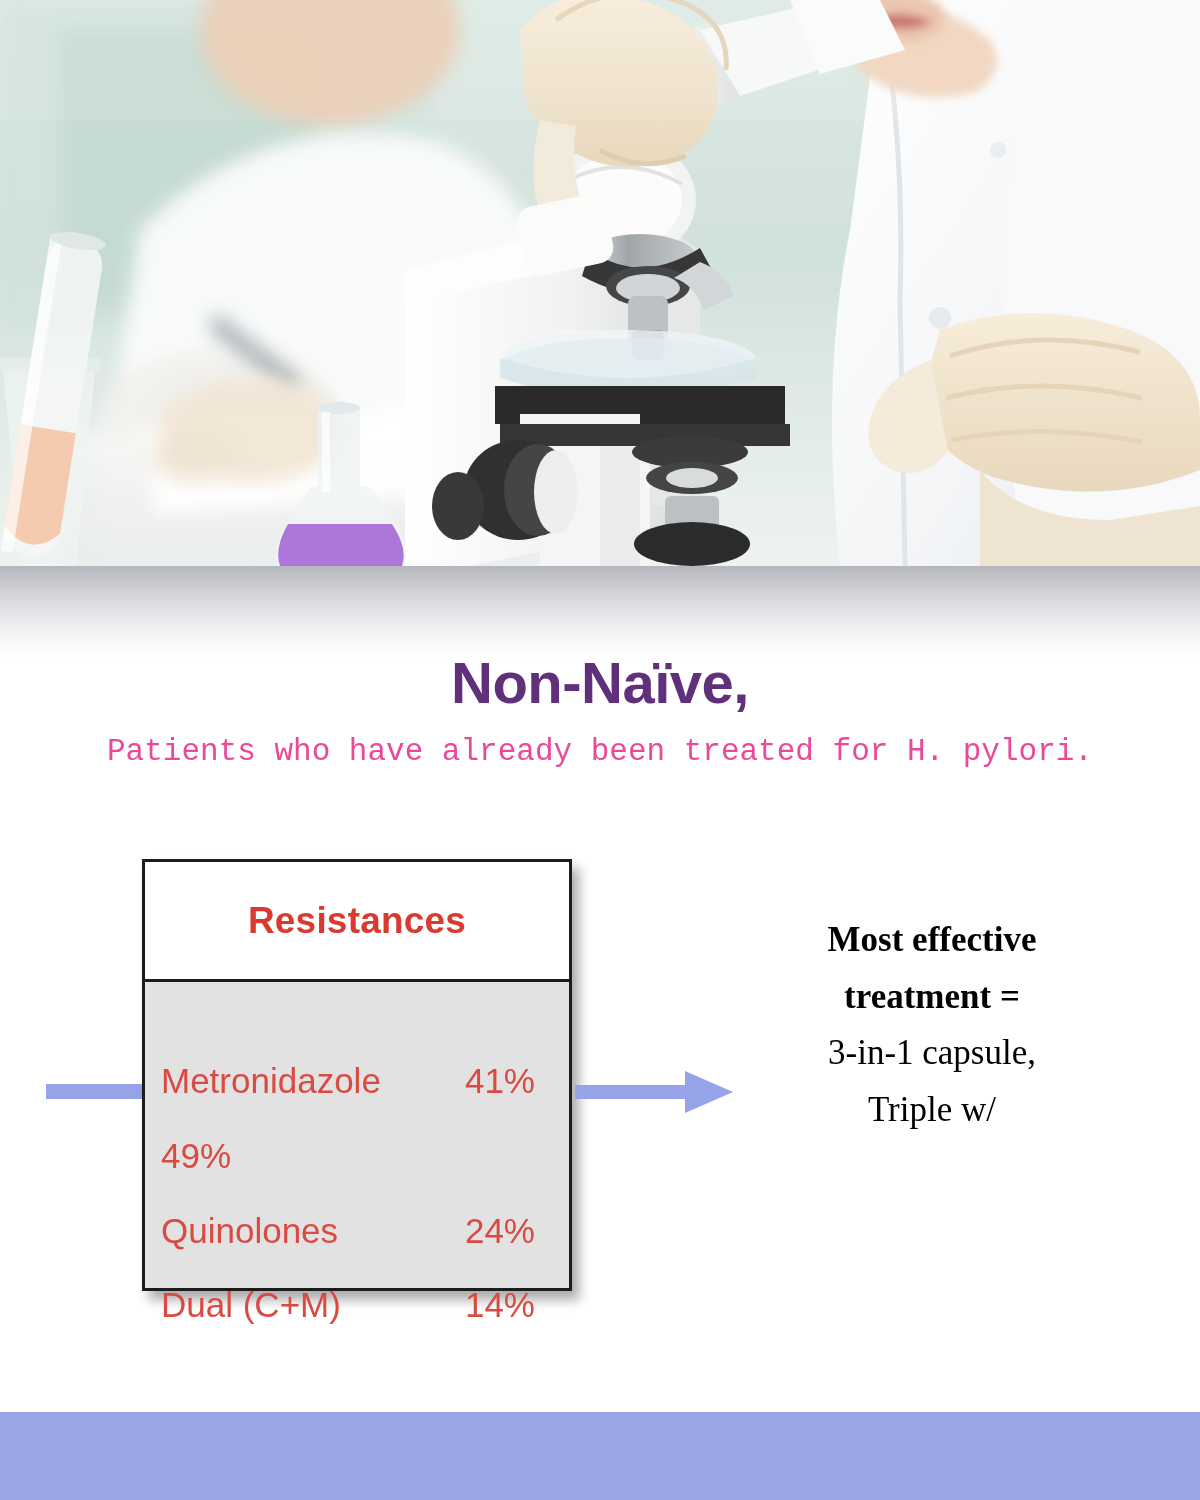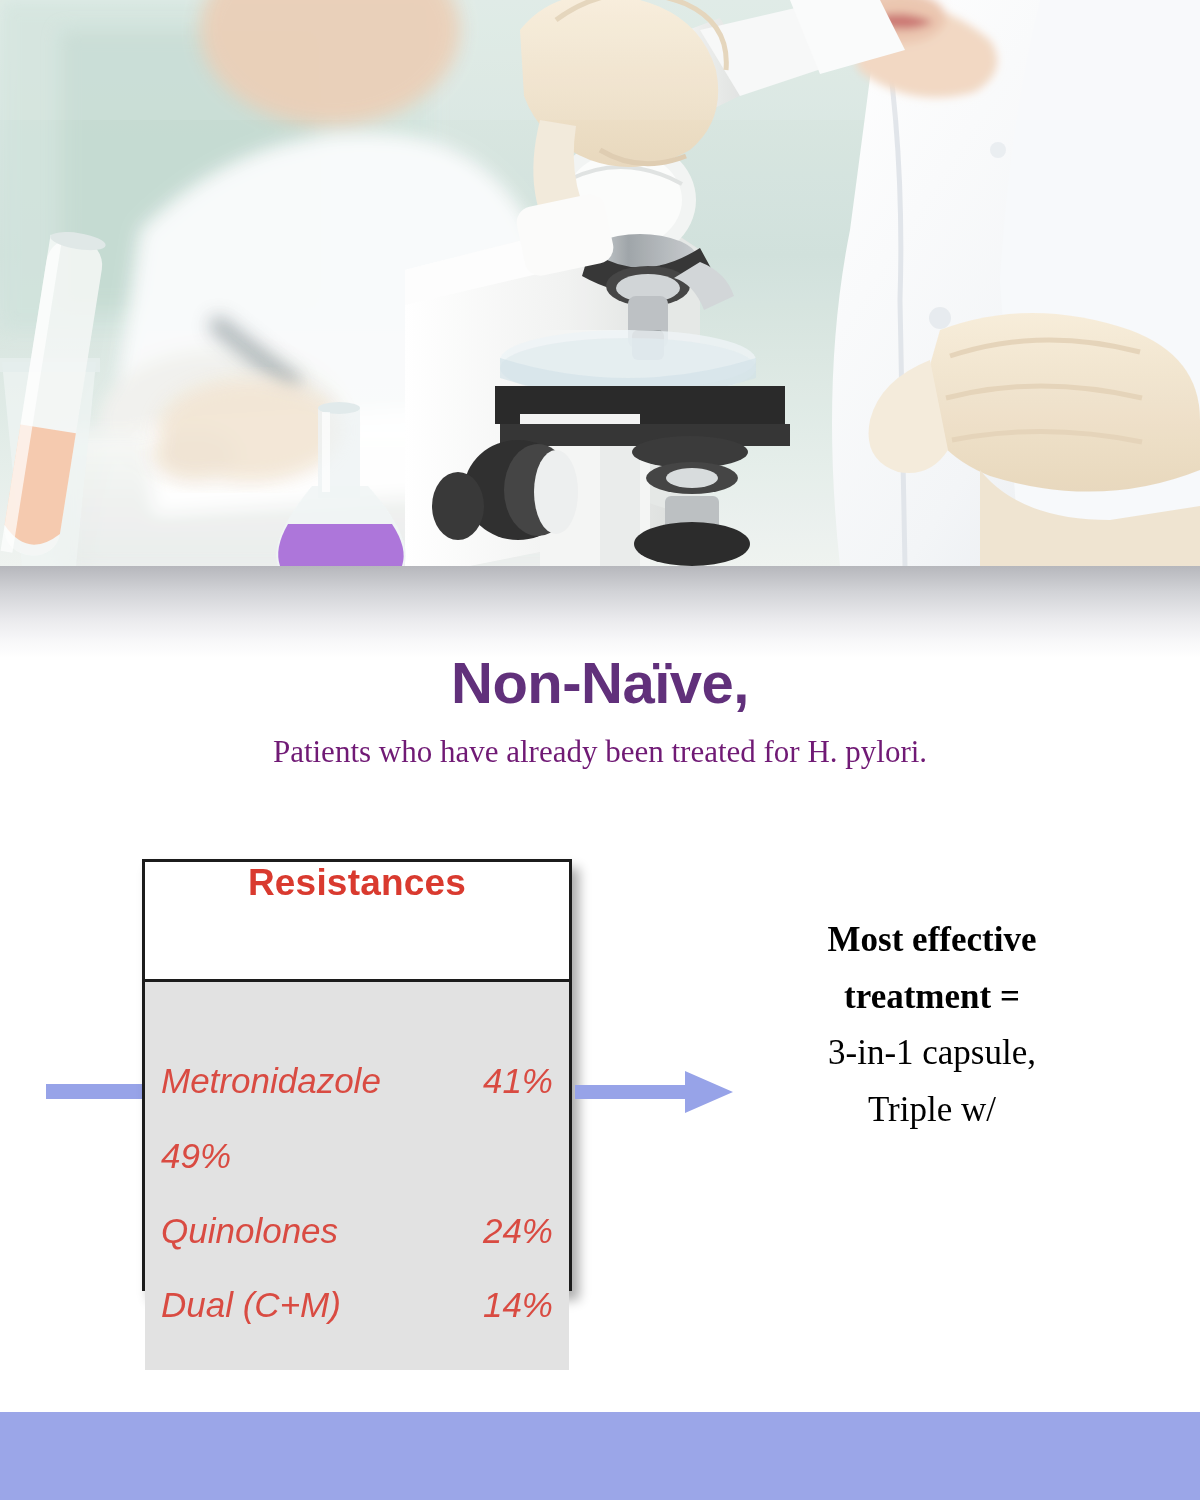--- a/index.html
+++ b/index.html
@@ -62,24 +62,24 @@
     margin: 0;
     font-family: Liberation Sans, sans-serif;
     font-size: 58px;
     font-weight: bold;
     color: #61307B;
     letter-spacing: -0.5px;
     line-height: 1.08;
   }
   .slide-subtitle {
     margin: 18px 0 0 0;
-    font-family: Liberation Serif, serif;
+    font-family: Liberation Mono, monospace;
     font-size: 31px;
     font-weight: normal;
-    color: #701a75;
+    color: #ec4899;
     line-height: 1.2;
   }
 
   
   .res-table-wrap {
     position: absolute;
     left: 142px;
     top: 859px;
     width: 430px;
     height: 432px;
@@ -87,36 +87,35 @@
     background: #ffffff;
     border: 3px solid #1c1c1c;
     box-sizing: border-box;
   }
   .res-head {
     height: 120px;
     background: #ffffff;
     border-bottom: 3px solid #1c1c1c;
     box-sizing: border-box;
     display: flex;
-    align-items: flex-start;
+    align-items: center;
     justify-content: center;
   }
   .res-head-title {
     font-family: "Liberation Sans", sans-serif;
     font-size: 37px;
     font-weight: bold;
     color: #D93A2F;
     letter-spacing: 0.2px;
   }
   .res-body {
     background: #e2e2e2;
-    height: 388px;
+    height: 306px;
     box-sizing: border-box;
-    padding: 47px 16px 0 16px;
-    font-style: italic;
+    padding: 47px 34px 0 16px;
   }
   .res-row {
     display: flex;
     justify-content: space-between;
     align-items: baseline;
     font-family: "Liberation Sans", sans-serif;
     font-size: 35px;
     color: #D94B42;
     line-height: 1.28;
     white-space: nowrap;

